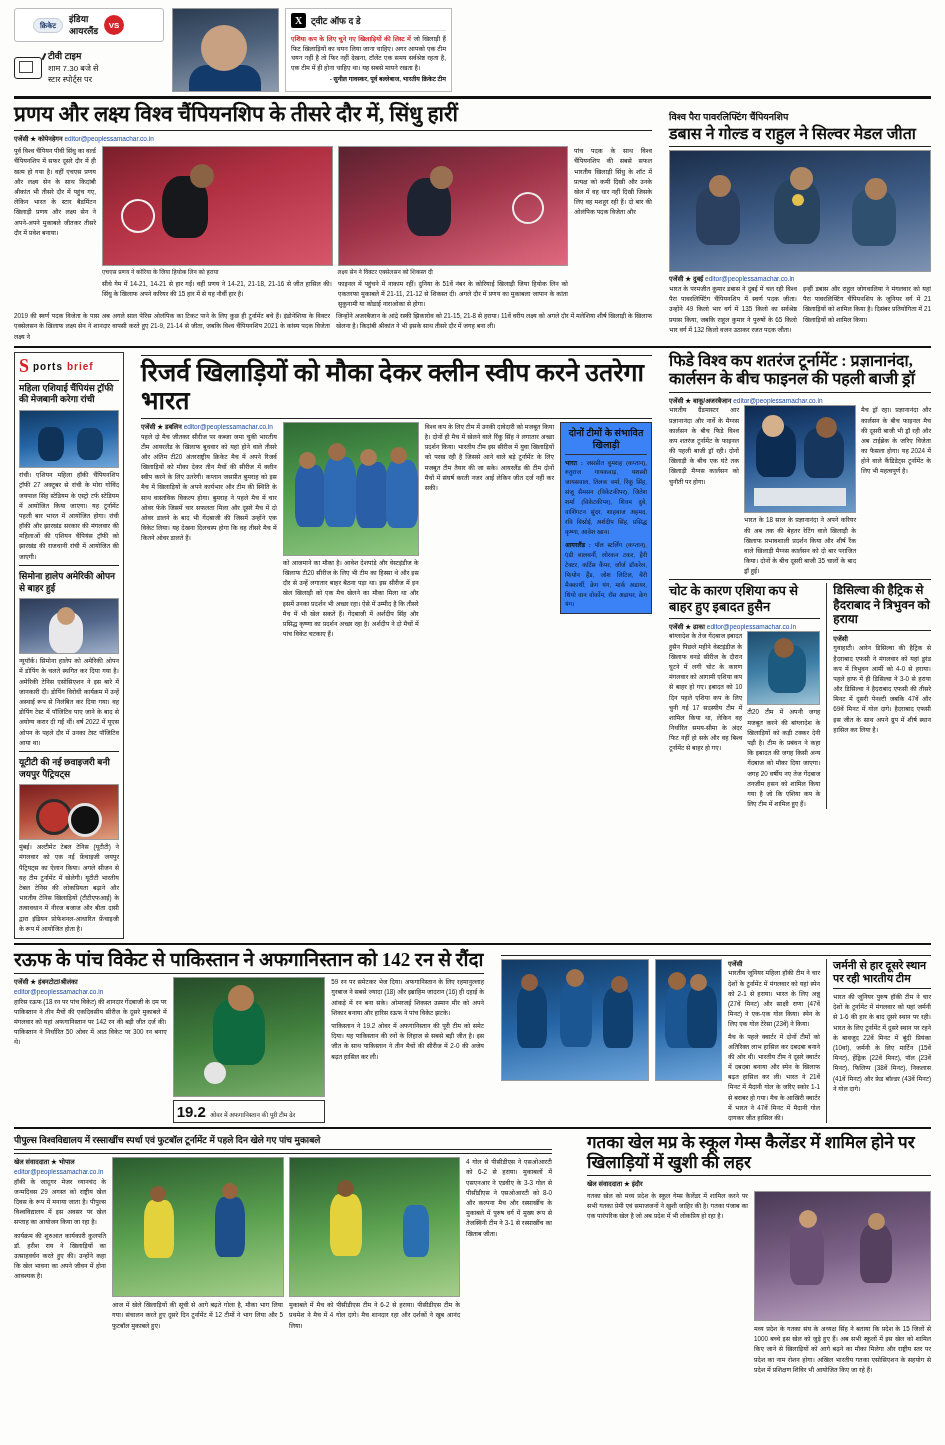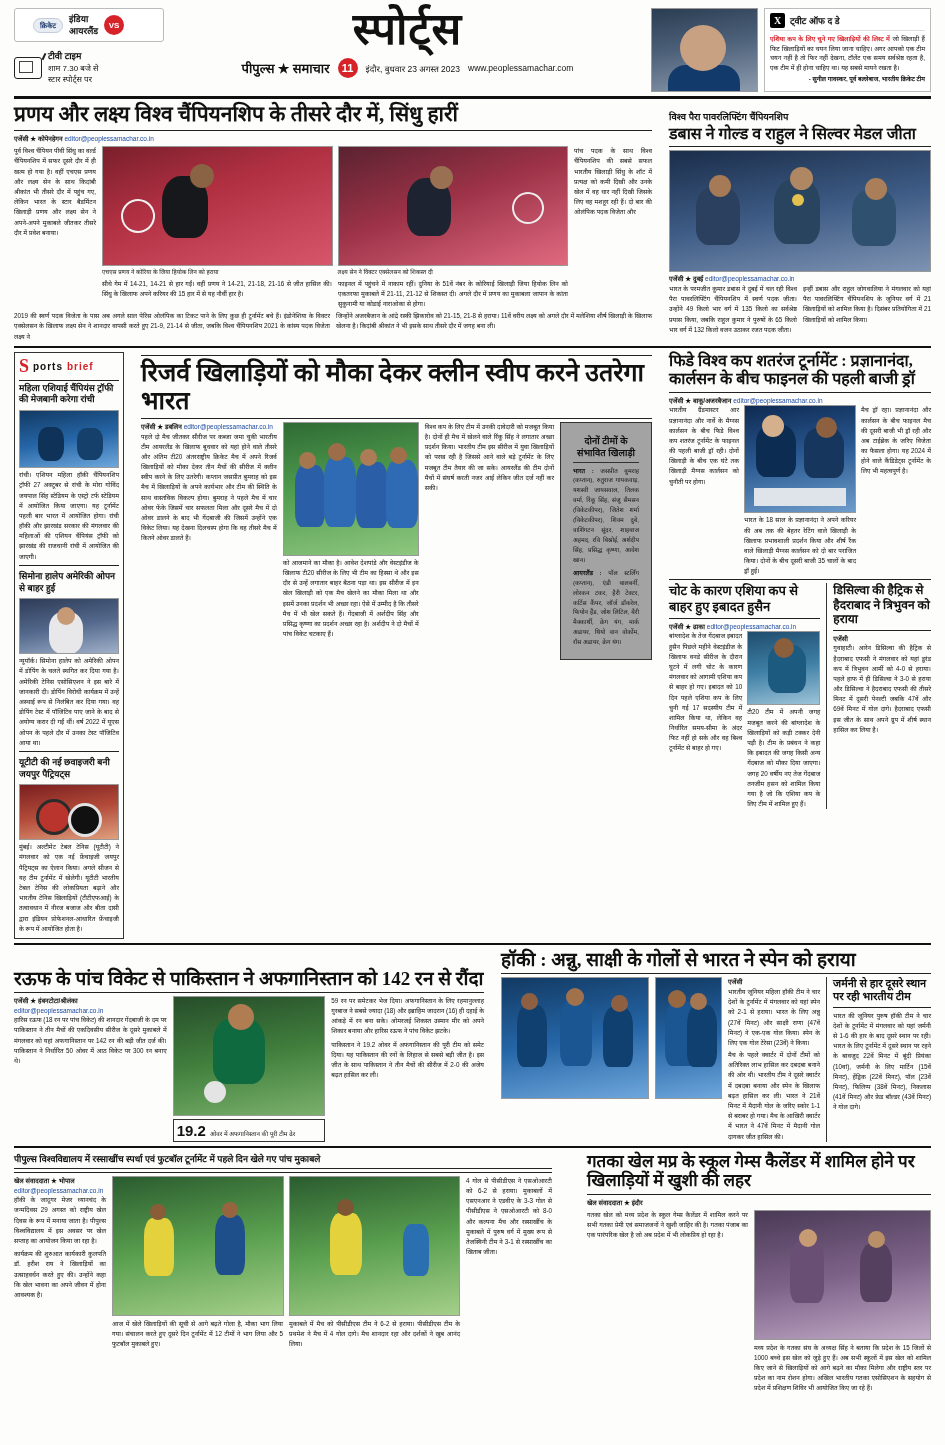--- a/index.html
+++ b/index.html
@@ -81,21 +81,21 @@
   .sec{padding:0 14px;box-sizing:border-box;}
   .flexrow{display:flex;gap:8px;}
   .vline{width:1px;background:#333;flex:0 0 1px;}
 
   .sportsbrief{border:1px solid #333;}
   .sb-head{display:flex;align-items:center;gap:4px;padding:3px 4px;}
   .sb-S{font-size:18px;font-weight:bold;font-family:"Liberation Serif",serif;color:#d6232a;}
   .sb-txt{font-size:10px;font-weight:bold;letter-spacing:1px;}
   .sb-title{font-size:9px;font-weight:bold;line-height:1.3;padding:2px 4px;}
 
-  .probable-box{border:1px solid #333;padding:12px;background:#a3a3a3;}
+  .probable-box{border:1px solid #333;padding:4px;background:#3b82f6;}
   .pb-title{font-size:9.5px;font-weight:bold;text-align:center;line-height:1.25;border-bottom:1px solid #333;padding-bottom:3px;margin-bottom:3px;}
   .pb-body{font-size:6.2px;line-height:1.6;text-align:justify;}
 </style>
 </head>
 <body>
 
 <div class="page">
 
   <div class="masthead">
     <div class="mh-left">
@@ -110,29 +110,20 @@
       <div class="tvline">
         <div class="tv-icon"></div>
         <div class="tvtext">
           <b>टीवी टाइम</b>
           <div>शाम 7.30 बजे से</div>
           <div>स्टार स्पोर्ट्स पर</div>
         </div>
       </div>
     </div>
 
-    <div class="mh-center">
-      <div class="logo">स्पोर्ट्स</div>
-      <div class="logo-sub">
-        <span class="brandmark">पीपुल्स ★ समाचार</span>
-        <span class="pagebadge">11</span>
-        <span class="dateline">इंदौर, बुधवार 23 अगस्त 2023</span>
-        <span class="site">www.peoplessamachar.com</span>
-      </div>
-    </div>
 
     <div class="mh-right">
       <div class="mug ph"></div>
       <div class="tweetbox">
         <div class="tweet-head">
           <span class="x-logo">X</span>
           <span class="tweet-title">ट्वीट ऑफ द डे</span>
         </div>
         <div class="tweet-body">
           <span class="lead">एशिया कप के लिए चुने गए खिलाड़ियों की लिस्ट में</span>
@@ -388,21 +379,20 @@
         <div style="flex:1;min-width:0;">
           <div class="body">59 रन पर समेटकर भेज दिया। अफगानिस्तान के लिए रहमानुल्लाह गुरबाज ने सबसे ज्यादा (18) और इब्राहिम जादरान (16) ही दहाई के आंकड़े में रन बना सके। ओमरजई शिकस्त उस्मान मीर को अपने शिकार बनाया और हारिस रऊफ ने पांच विकेट झटके।</div>
           <div class="body" style="margin-top:3px;">पाकिस्तान ने 19.2 ओवर में अफगानिस्तान की पूरी टीम को समेट दिया। यह पाकिस्तान की रनों के लिहाज से सबसे बड़ी जीत है। इस जीत के साथ पाकिस्तान ने तीन मैचों की सीरीज में 2-0 की अजेय बढ़त हासिल कर ली।</div>
         </div>
       </div>
     </div>
 
     <div class="vline"></div>
 
     <div style="width:430px;flex:0 0 430px;">
-      <div class="hl" style="font-size:19px;">हॉकी : अन्नु, साक्षी के गोलों से भारत ने स्पेन को हराया</div>
       <div class="hr-thin"></div>
       <div style="display:flex;gap:6px;margin-top:2px;">
         <div style="width:148px;flex:0 0 148px;">
           <div class="ph p-hockey" style="height:120px;">
             <i style="left:10%;top:22%;width:30px;height:62px;background:#10406f;border-radius:32% 32% 22% 22%;"></i>
             <i style="left:13%;top:12%;width:17px;height:17px;border-radius:50%;background:#8e6041;"></i>
             <i style="left:40%;top:18%;width:32px;height:66px;background:#1b5592;border-radius:32% 32% 22% 22%;"></i>
             <i style="left:44%;top:8%;width:18px;height:18px;border-radius:50%;background:#a1714c;"></i>
             <i style="right:10%;top:24%;width:30px;height:60px;background:#10406f;border-radius:32% 32% 22% 22%;"></i>
             <i style="right:14%;top:14%;width:17px;height:17px;border-radius:50%;background:#8e6041;"></i>

